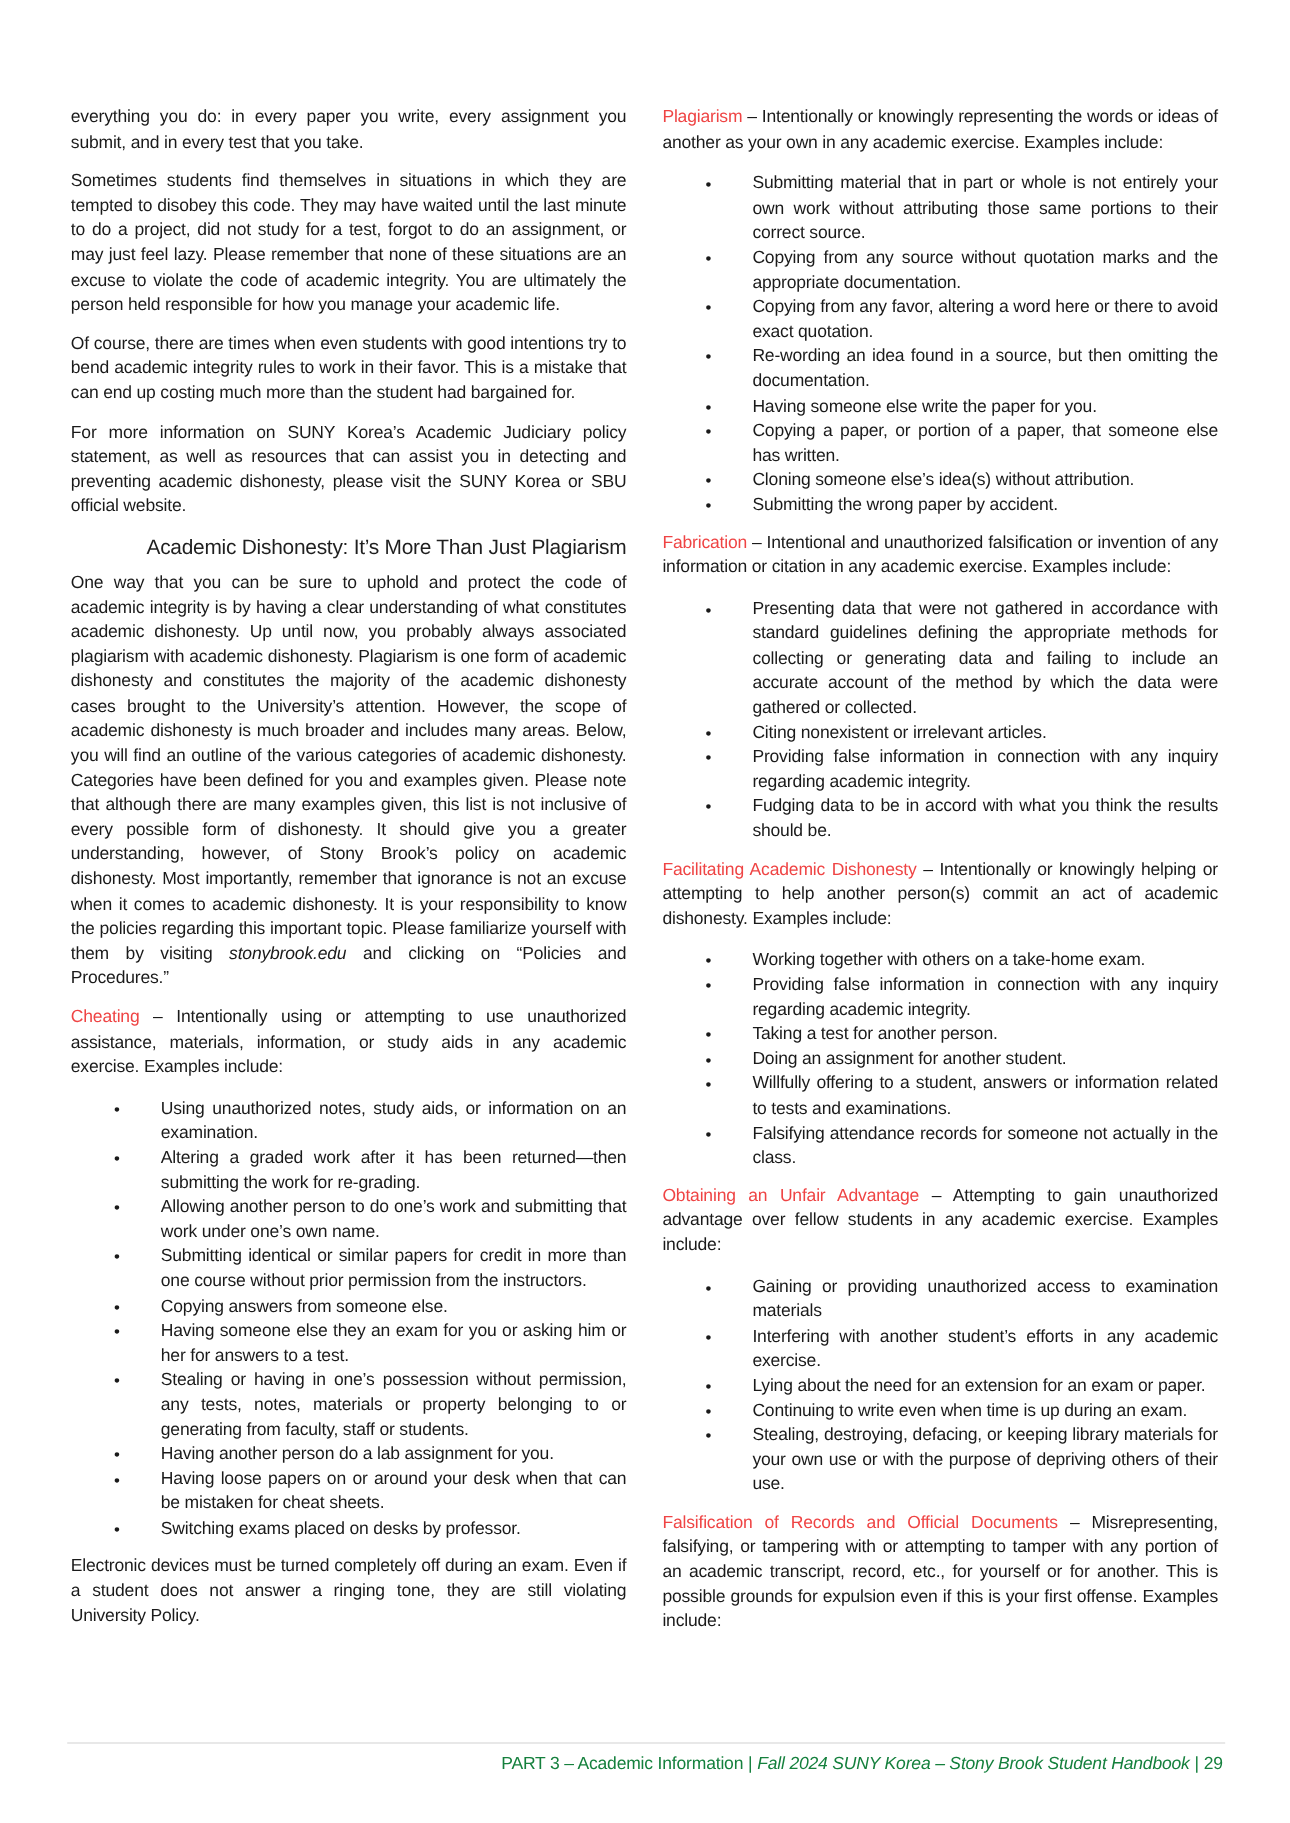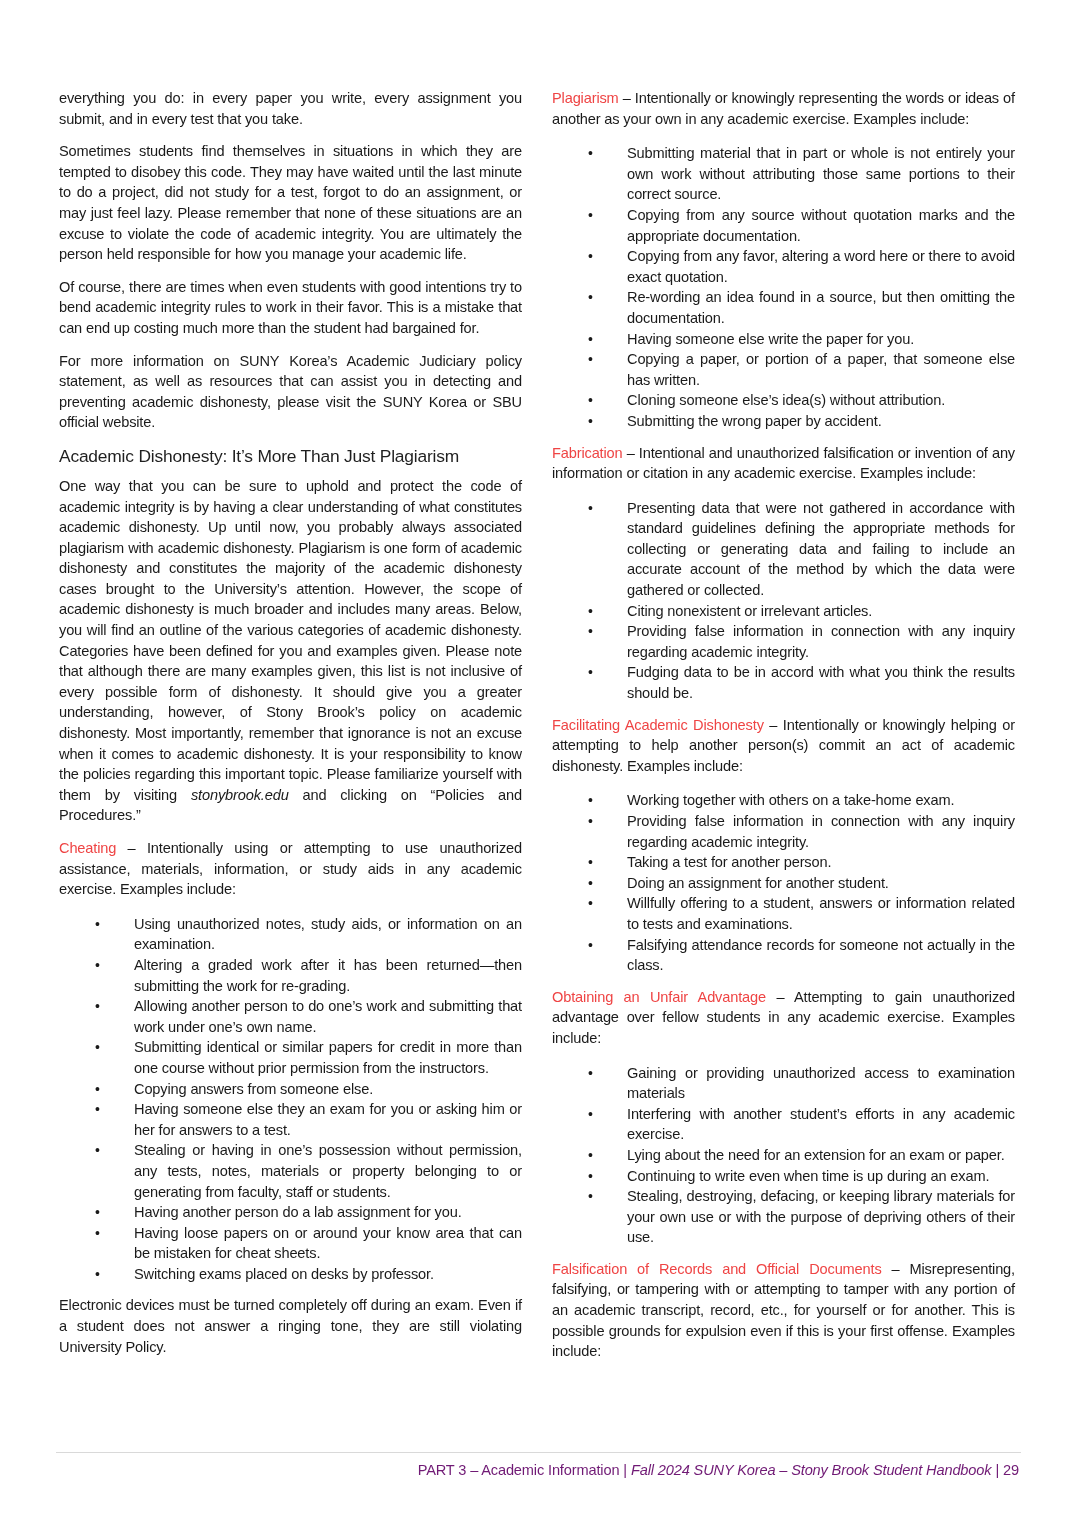--- a/index.html
+++ b/index.html
@@ -37,20 +37,21 @@
     .term {
       color: #ef4444;
     }
     h2.section-heading {
       font-weight: normal;
       font-size: 17.4px;
       line-height: 22px;
       margin: 2px 0 9px 0;
       color: #1f1f1f;
       letter-spacing: -0.2px;
+      text-align: right;
     }
     ul.examples {
       list-style: none;
       margin: 12px 0 11px 0;
       padding: 0;
     }
     ul.examples li {
       position: relative;
       padding-left: 75px;
       text-align: justify;
@@ -73,21 +74,21 @@
       width: 965px;
       height: 1px;
       background: #d9d9d9;
     }
     .footer {
       position: absolute;
       right: 56px;
       top: 1460px;
       font-size: 14.6px;
       line-height: 20px;
-      color: #701a75;
+      color: #15803d;
       white-space: nowrap;
       letter-spacing: -0.15px;
     }
     .footer .sep { padding: 0 4px; }
     .footer em { font-style: italic; }
   </style>
 </head>
 <body>
 
 <div class="page">
@@ -106,21 +107,21 @@
 
     <ul class="examples first-gap">
       <li>Using unauthorized notes, study aids, or information on an examination.</li>
       <li>Altering a graded work after it has been returned—then submitting the work for re-grading.</li>
       <li>Allowing another person to do one’s work and submitting that work under one’s own name.</li>
       <li>Submitting identical or similar papers for credit in more than one course without prior permission from the instructors.</li>
       <li>Copying answers from someone else.</li>
       <li>Having someone else they an exam for you or asking him or her for answers to a test.</li>
       <li>Stealing or having in one’s possession without permission, any tests, notes, materials or property belonging to or generating from faculty, staff or students.</li>
       <li>Having another person do a lab assignment for you.</li>
-      <li>Having loose papers on or around your know area that can be mistaken for cheat sheets.</li>
+      <li>Having loose papers on or around your desk when that can be mistaken for cheat sheets.</li>
       <li>Switching exams placed on desks by professor.</li>
     </ul>
 
     <p class="para">Electronic devices must be turned completely off during an exam. Even if a student does not answer a ringing tone, they are still violating University Policy.</p>
   </div>
 
   <div class="col col-right">
     <p class="para"><span class="term">Plagiarism</span><span> – Intentionally or knowingly representing the words or ideas of another as your own in any academic exercise. Examples include:</span></p>
     <ul class="examples first-gap">
       <li>Submitting material that in part or whole is not entirely your own work without attributing those same portions to their correct source.</li>

